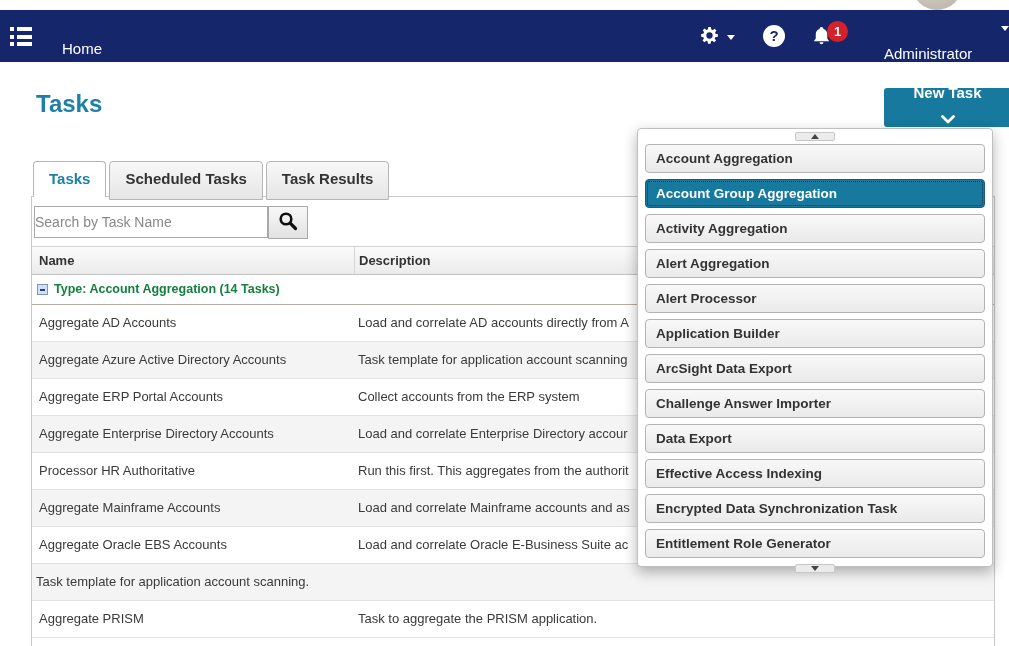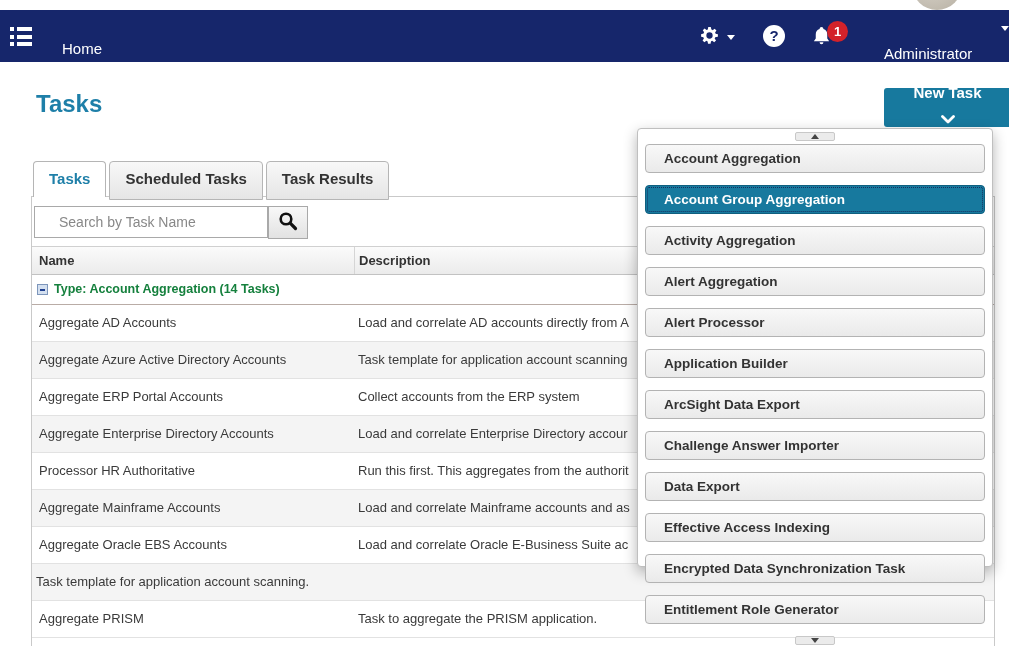--- a/index.html
+++ b/index.html
@@ -36,21 +36,21 @@
   
   .tabs { position:absolute; left:33px; top:161px; display:flex; gap:3px; z-index:3; }
   .tab { height:39px; line-height:33px; padding:0 15px; font-size:15px; font-weight:bold; color:#333;
     background:linear-gradient(#f8f8f8,#e5e5e5); border:1px solid #b5b5b5; border-radius:4px 4px 0 0; cursor:pointer; }
   .tab.active { background:#fff; color:#1e7fa8; height:36px; border-bottom:none; }
 
   
   .panel { position:absolute; left:31px; top:196px; width:964px; height:470px; background:#fff;
     border:1px solid #c9c9c9; border-bottom:none; z-index:1; }
   .search-input { position:absolute; left:2px; top:9px; width:234px; height:32px; border:1px solid #a9a9a9;
-    padding:0 24px; font-size:14px; font-family:"Liberation Sans",sans-serif; color:#333; }
+    padding:0 0; font-size:14px; font-family:"Liberation Sans",sans-serif; color:#333; }
   .search-input::placeholder { color:#888; }
   .search-btn { position:absolute; left:236px; top:9px; width:40px; height:33px; border:1px solid #a9a9a9;
     background:linear-gradient(#f8f8f8,#e2e2e2); cursor:pointer; display:flex; align-items:center; justify-content:center; }
 
   .table { position:absolute; left:0; top:49px; width:962px; }
   .thead { display:flex; height:29px; background:linear-gradient(#fbfbfb,#ebebeb);
     border-top:1px solid #d0d0d0; border-bottom:1px solid #c2c2c2; font-size:13px; font-weight:bold; color:#333;align-items:center; }
   .th-name { width:322px; line-height:27px; padding-left:7px; }
   .th-desc { flex:1; line-height:27px; padding-left:4px; border-left:1px solid #d5d5d5; }
   .group-row { height:30px; line-height:29px; border-bottom:1px solid #b9aca6; font-size:12.5px; font-weight:bold;
@@ -66,23 +66,23 @@
 
   
   .dropdown { position:absolute; left:637px; top:128px; width:356px; height:439px; background:#fff;
     border:1px solid #bfbfbf; border-radius:4px; box-shadow:0 5px 14px rgba(0,0,0,0.3); z-index:10; padding-top:3px; }
   .scroller { width:40px; height:9px; margin:0 auto; background:#ebebeb; border:1px solid #c8c8c8; border-radius:2px;
     display:flex; align-items:center; justify-content:center; cursor:pointer; }
   .scroller.up { margin-bottom:3px; }
   .tri-up { width:0; height:0; border-left:4px solid transparent; border-right:4px solid transparent; border-bottom:5px solid #444; }
   .tri-dn { width:0; height:0; border-left:4px solid transparent; border-right:4px solid transparent; border-top:5px solid #444; }
   .menu-items { padding:0 7px; }
-  .menu-item { height:29px; line-height:27px; margin-bottom:12px; border:1px solid #b3b3b3; border-radius:4px;
+  .menu-item { height:29px; line-height:27px; margin-bottom:6px; border:1px solid #b3b3b3; border-radius:4px;
     background:linear-gradient(#f8f8f8,#eaeaea); font-size:13.5px; font-weight:bold; color:#333;
-    padding-left:18px; cursor:pointer; white-space:nowrap; overflow:hidden; }
+    padding-left:10px; cursor:pointer; white-space:nowrap; overflow:hidden; }
   .menu-item.selected { background:#17799e; border-color:#0f5f80; color:#fff;
     outline:1px dotted #16305e; outline-offset:-3px; }
 </style>
 </head>
 <body>
 
 <div class="stage">
 
   <div class="avatar-partial"></div>
 

